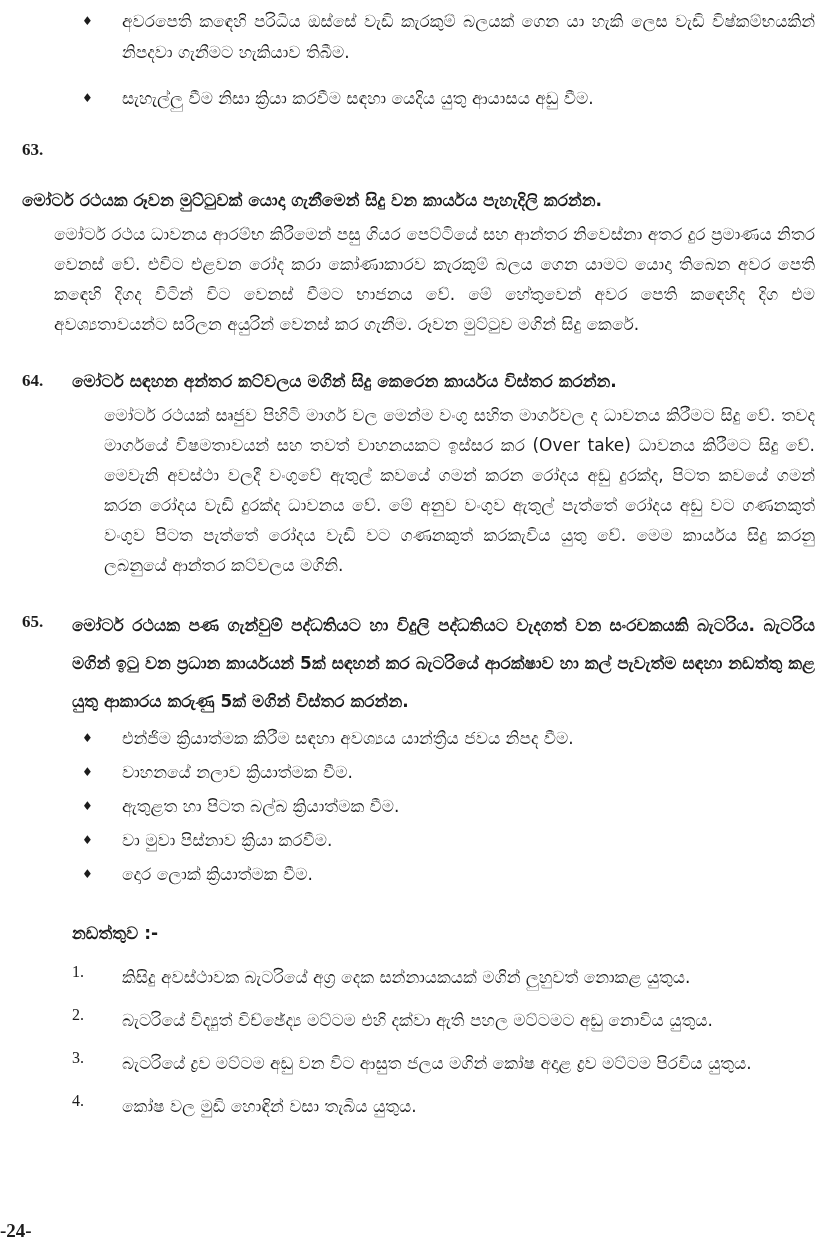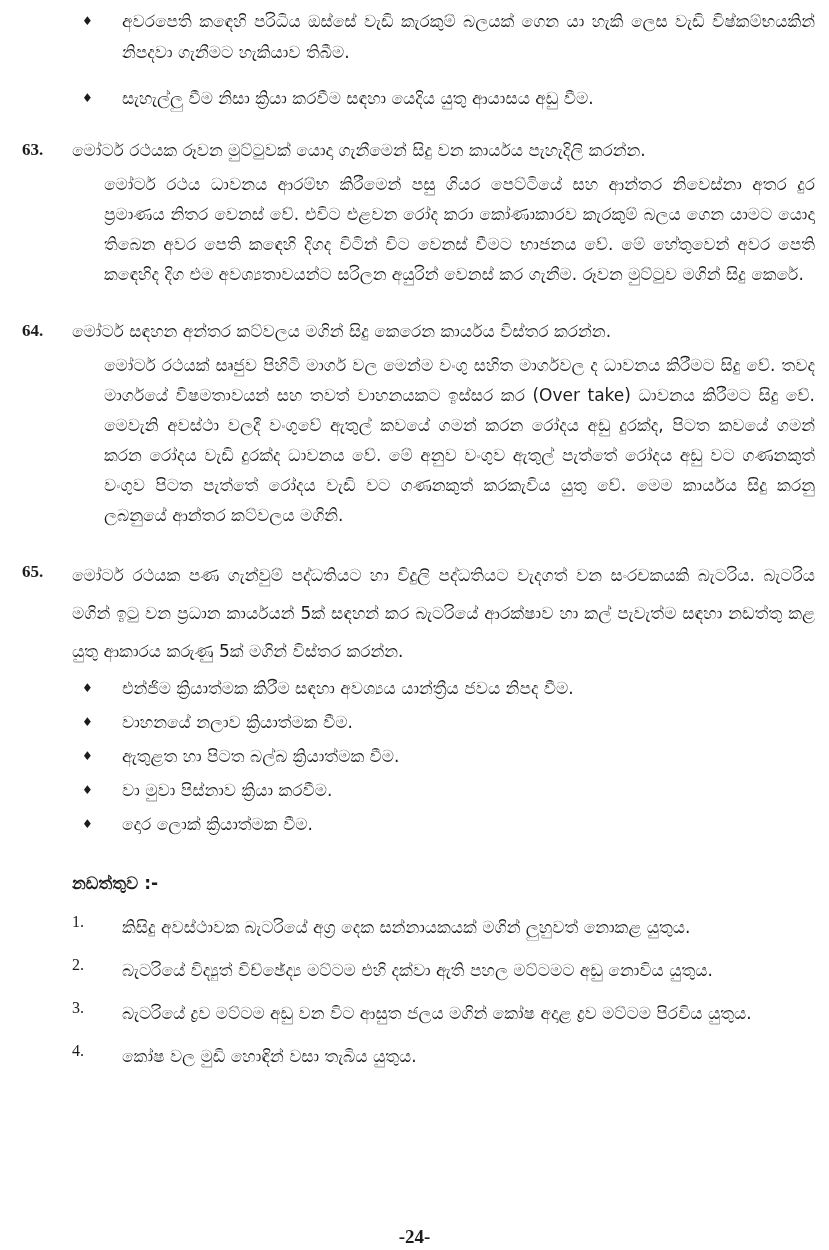--- a/index.html
+++ b/index.html
@@ -28,33 +28,33 @@
     flex: 0 0 40px;             
     font-size: 12px;
     line-height: 31px;
     color: #1c1c1c;
   }
   .bullet-row .bullet-text { flex: 1; }
   .carryover .bullet-row + .bullet-row { margin-top: 15px; }
 
   
   .q-row { display: flex; }
-  .q-row.q63 { margin-top: 20px; }
+  .q-row.q63 { margin-top: 20px; flex-direction: column; }
   .q-row.q64 { margin-top: 26px; }
   .q-row.q65 { margin-top: 26px; justify-content: center; }
   .q-num {
     flex: 0 0 50px;             
     font-family: "Liberation Serif", serif;
     font-weight: bold;
     font-size: 17px;
     line-height: 32px;
   }
   .q-body { flex: 1; }
   .q-heading {
-    font-weight: normal;
+    font-weight: bold;
     line-height: 32px;
     text-align: justify;
   }
   .q-heading.tall { line-height: 38px; }
   .q-para {
     margin-top: 3px;
     line-height: 30px;
     text-align: justify;
     margin-left: 32px;
   }
@@ -82,24 +82,24 @@
     flex: 0 0 50px;             
     font-family: "Liberation Serif", serif;
     font-size: 16px;
     line-height: 29px;
   }
   .m-text { flex: 1; margin-top: 6px; }
 
   
   .footer {
     position: absolute;
-    bottom: 2px;
+    bottom: 8px;
     left: 0;
     width: 100%;
-    text-align: center;
+    text-align: left;
     font-family: "Liberation Serif", serif;
     font-weight: bold;
     font-size: 19px;
     color: #1c1c1c;
   }
 </style>
 </head>
 <body>
 
 <div class="page">

